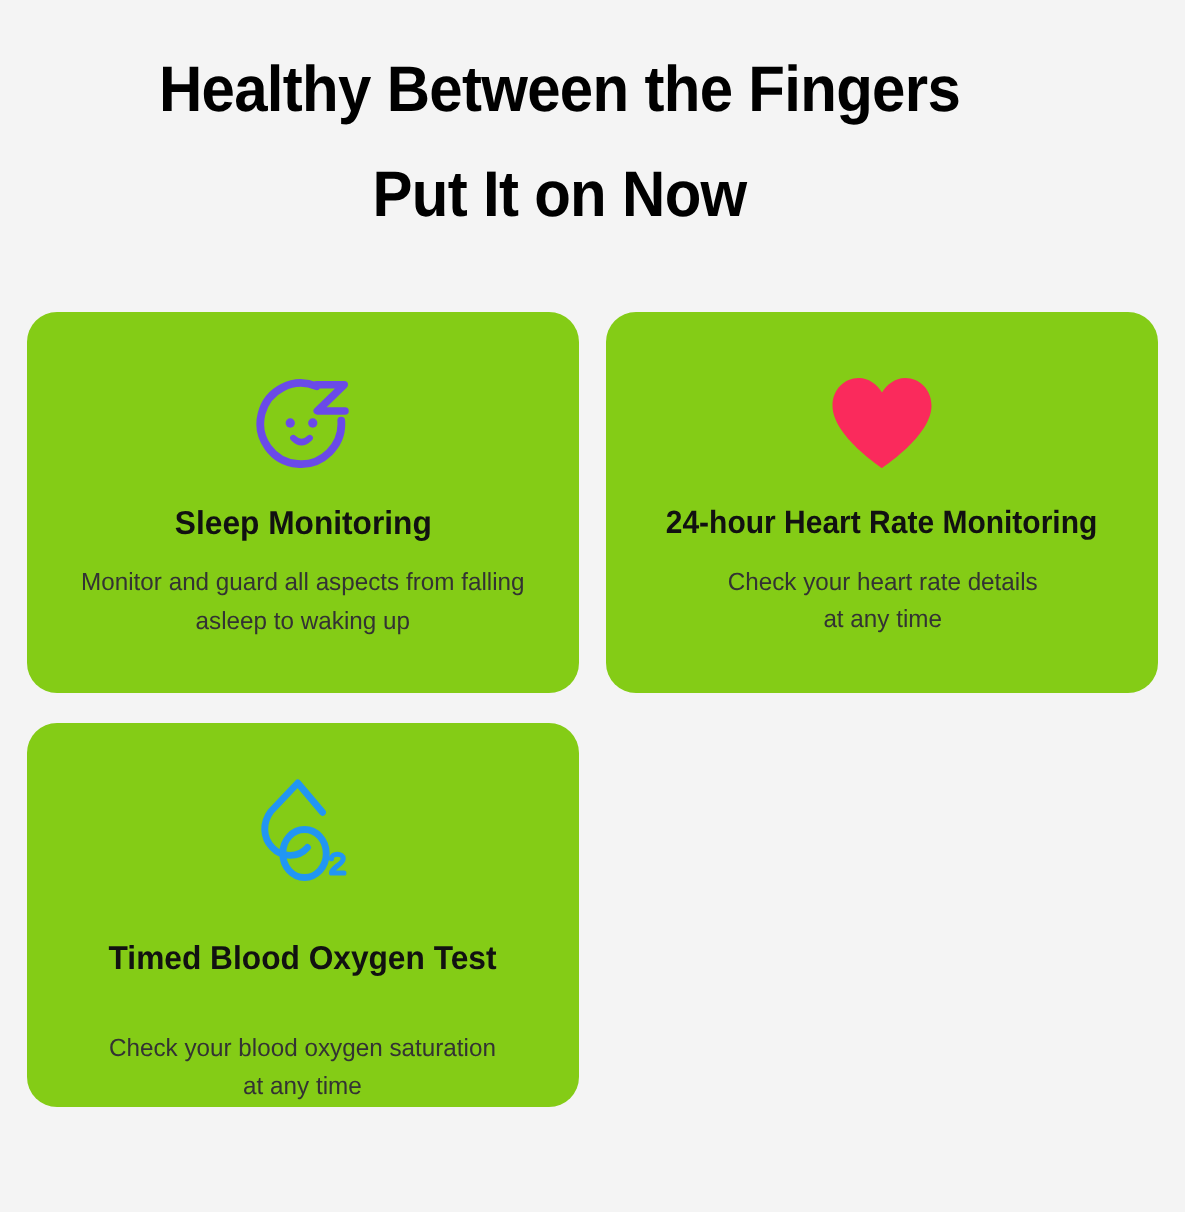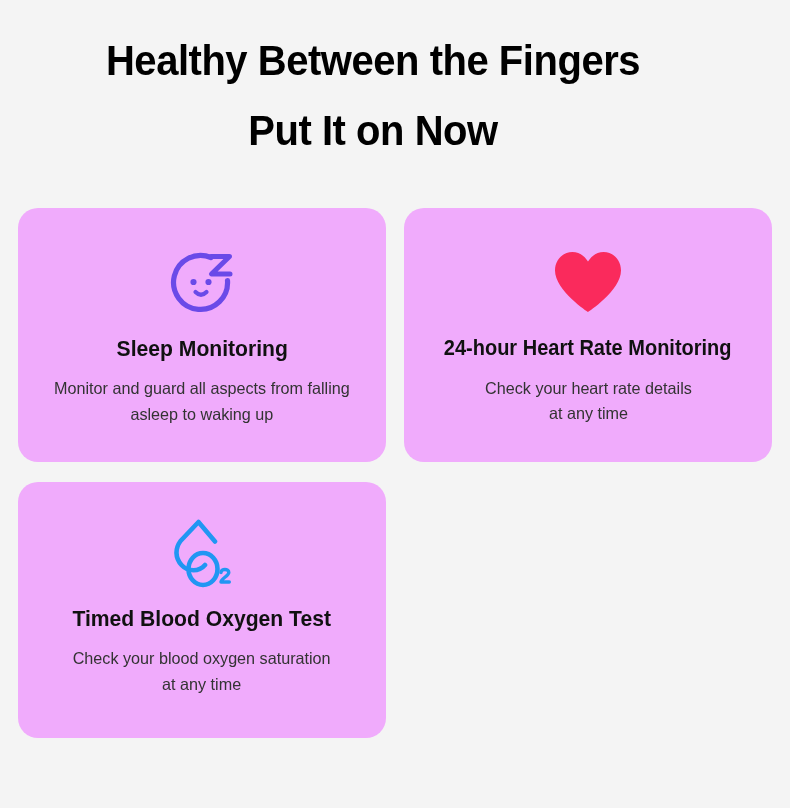--- a/index.html
+++ b/index.html
@@ -44,21 +44,21 @@
     left: 18px;
     top: 208px;
     width: 754px;
     display: grid;
     grid-template-columns: 368px 368px;
     grid-template-rows: 254px 256px;
     column-gap: 18px;
     row-gap: 20px;
   }
   .card {
-    background: #f0abfc;
+    background: #84cc16;
     border-radius: 20px;
     box-sizing: border-box;
     display: flex;
     flex-direction: column;
     align-items: center;
     padding-top: 22px;
   }
 
   .icon-wrap {
     height: 104px;
@@ -78,21 +78,21 @@
   .card-desc {
     font-size: 16.5px;
     color: #333333;
     text-align: center;
     line-height: 1.55;
     margin-top: 14px;
     padding: 0 14px;
     transform: scaleX(0.98);
   }
   .card-title.wide { font-size: 21.5px; transform: scaleX(0.93); }
-  .card-bottom { padding-top: 26px; }
+  .card-bottom { padding-top: 26px; justify-content: space-between; }
   .card-bottom .icon-wrap { height: 96px; }
 </style>
 </head>
 <body>
 
 <div class="page">
 
   <div class="headline">
     <span class="headline-line">Healthy Between the Fingers</span>
     <span class="headline-line">Put It on Now</span>

